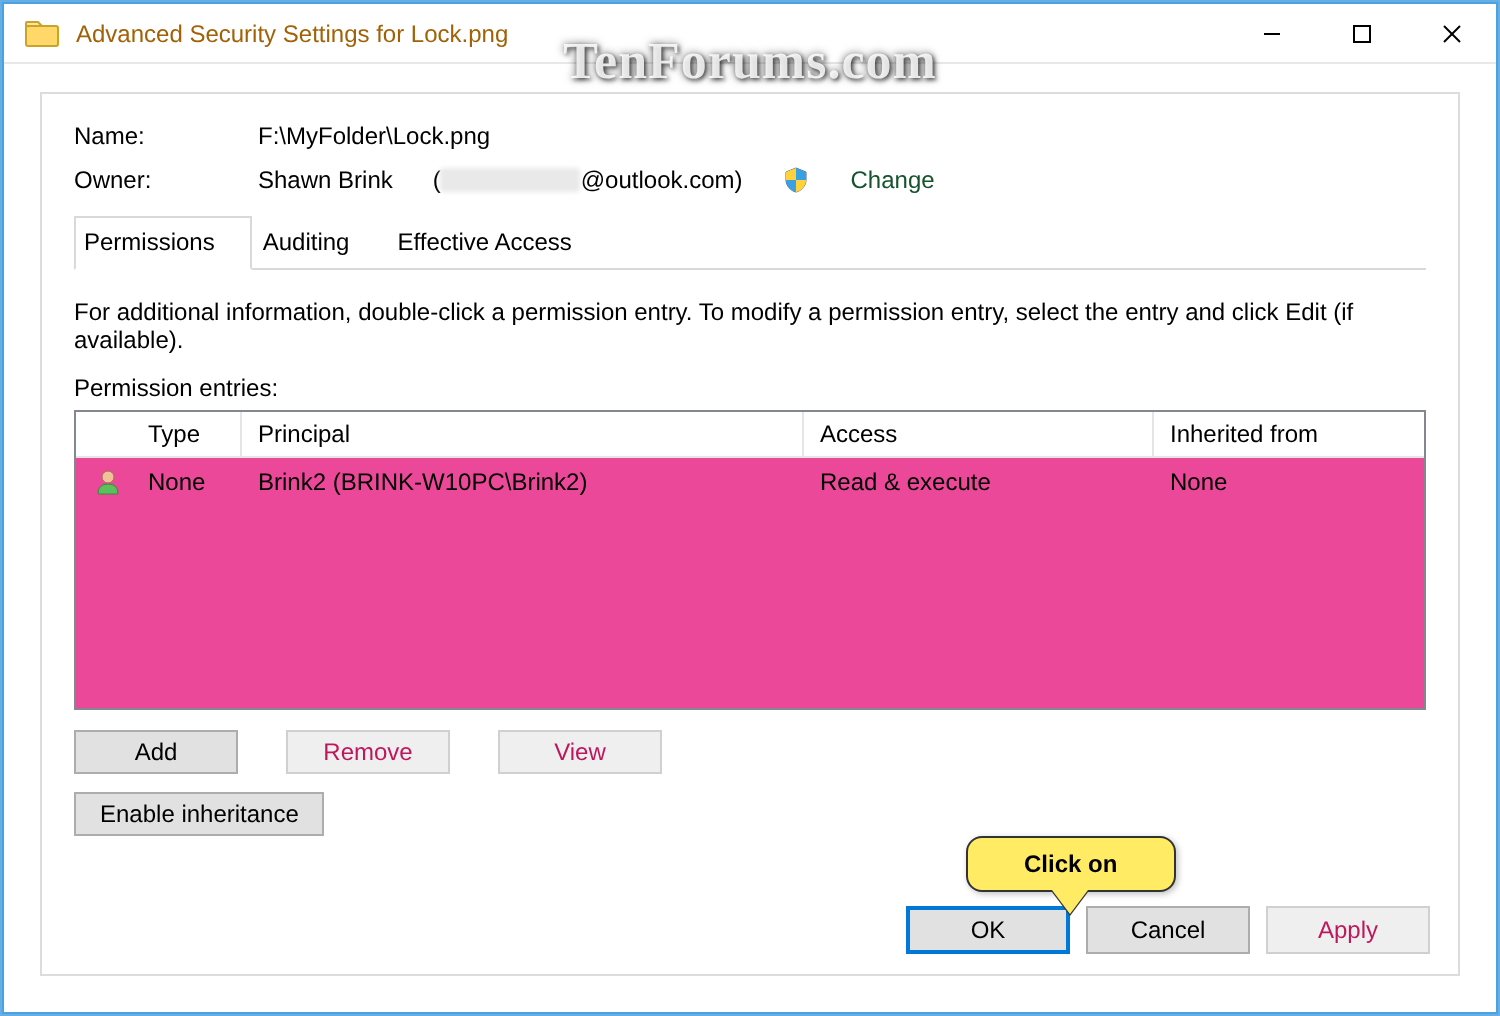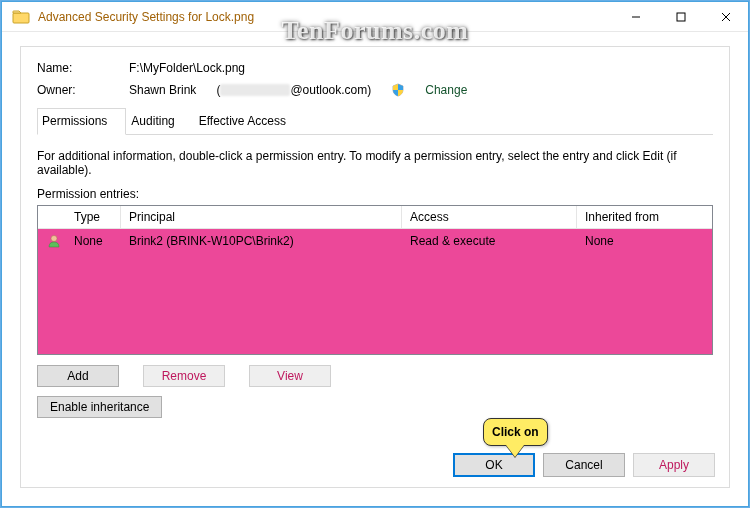--- a/index.html
+++ b/index.html
@@ -121,21 +121,21 @@
   }
   .callout {
     position:absolute;
     left:483px; top:418px;
     z-index:5;
   }
   .bubble{
     background:#ffec64;
     border:1px solid #333;
     border-radius:8px;
-    padding:6px 8px;
+    padding:6px 28px;
     font-weight:bold;
     color:#000;
     box-shadow:1px 1px 3px rgba(0,0,0,.25);
     position:relative;
   }
   .bubble:after{
     content:"";
     position:absolute;
     left:50%;
     bottom:-12px;

